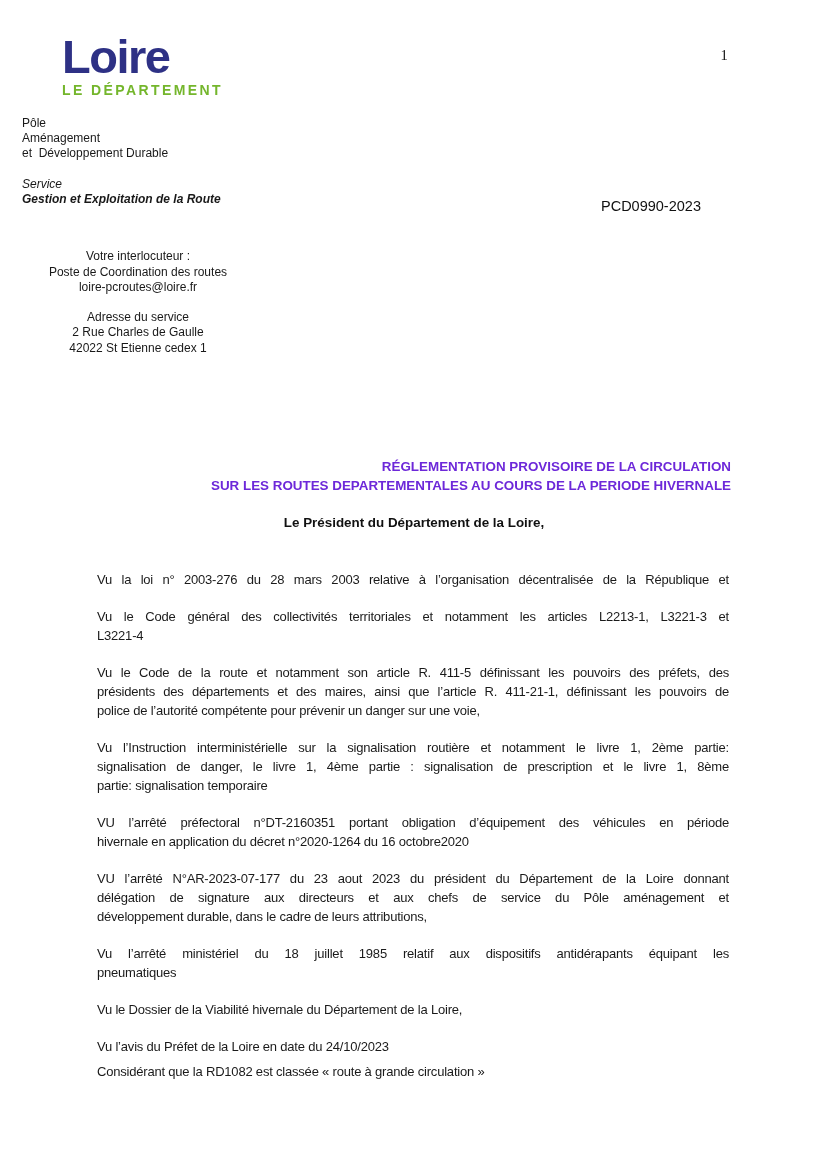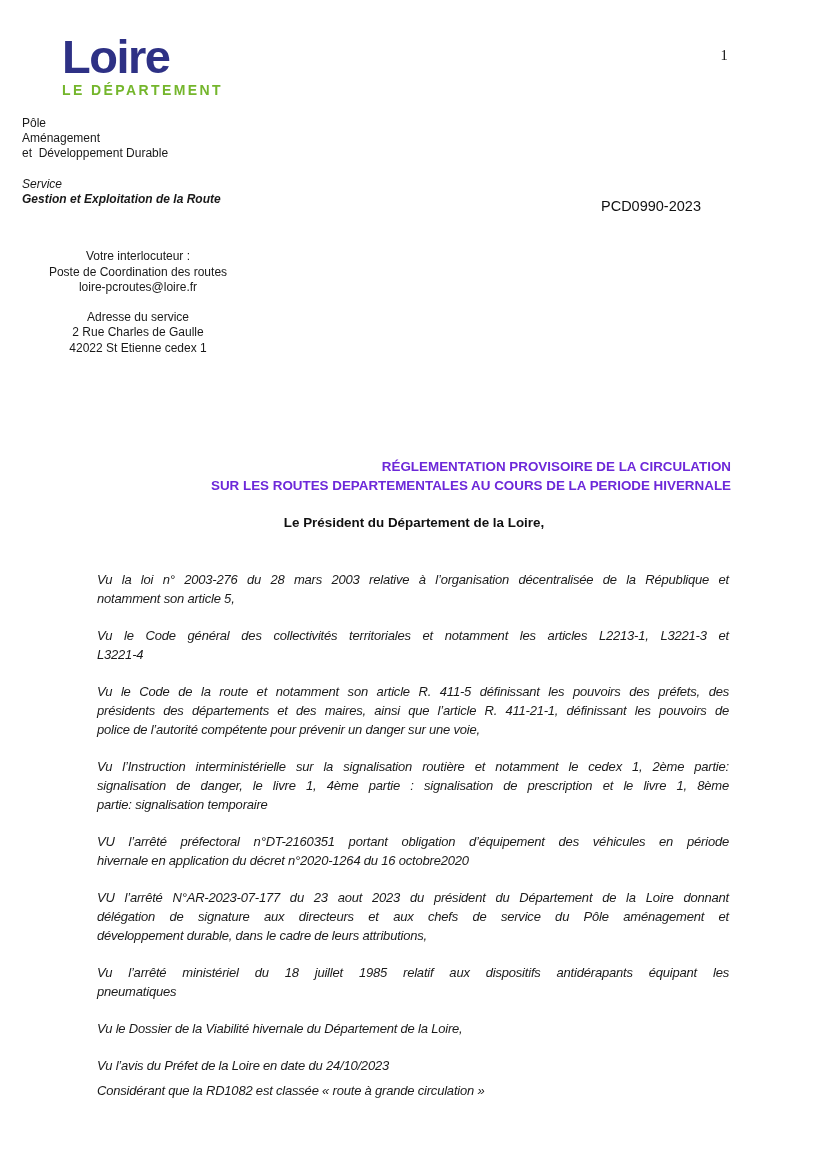--- a/index.html
+++ b/index.html
@@ -59,21 +59,21 @@
   }
 
   
   .body-text {
     position:absolute; left:97px; top:570px; width:632px;
     font-size:13px; line-height:19px; letter-spacing:-0.2px; color:#1a1a1a;
   }
   .para { margin:0 0 18px 0; }
   
   .para:nth-last-child(2) { margin-bottom:6px; }
-  .jline { text-align:justify; text-align-last:justify;font-style:italic; }
+  .jline { text-align:justify; text-align-last:justify; }
   .jline.last { text-align-last:left; }
 </style>
 </head>
 <body>
 
 <div class="page">
 
   <div class="logo">
     <div class="logo-word" style="color: rgb(46, 49, 133);">Loire</div>
     <div class="logo-sub" style="color: rgb(116, 182, 44);">LE DÉPARTEMENT</div>
@@ -112,33 +112,32 @@
 
   <div class="title-block">
     <div>RÉGLEMENTATION PROVISOIRE DE LA CIRCULATION</div>
     <div>SUR LES ROUTES DEPARTEMENTALES AU COURS DE LA PERIODE HIVERNALE</div>
   </div>
   <div class="president-line">Le Président du Département de la Loire,</div>
 
   <div class="body-text">
       <div class="para">
         <div class="jline">Vu la loi n° 2003-276 du 28 mars 2003 relative à l’organisation décentralisée de la République et</div>
-        <div class="jline last">notamment son article 5,</div>
       </div>
       <div class="para">
         <div class="jline">Vu le Code général des collectivités territoriales et notamment les articles L2213-1, L3221-3 et</div>
         <div class="jline last">L3221-4</div>
       </div>
       <div class="para">
         <div class="jline">Vu le Code de la route et notamment son article R. 411-5 définissant les pouvoirs des préfets, des</div>
         <div class="jline">présidents des départements et des maires, ainsi que l’article R. 411-21-1, définissant les pouvoirs de</div>
         <div class="jline last">police de l’autorité compétente pour prévenir un danger sur une voie,</div>
       </div>
       <div class="para">
-        <div class="jline">Vu l’Instruction interministérielle sur la signalisation routière et notamment le cedex 1, 2ème partie:</div>
+        <div class="jline">Vu l’Instruction interministérielle sur la signalisation routière et notamment le livre 1, 2ème partie:</div>
         <div class="jline">signalisation de danger, le livre 1, 4ème partie : signalisation de prescription et le livre 1, 8ème</div>
         <div class="jline last">partie: signalisation temporaire</div>
       </div>
       <div class="para">
         <div class="jline">VU l’arrêté préfectoral n°DT-2160351 portant obligation d’équipement des véhicules en période</div>
         <div class="jline last">hivernale en application du décret n°2020-1264 du 16 octobre2020</div>
       </div>
       <div class="para">
         <div class="jline">VU l’arrêté N°AR-2023-07-177 du 23 aout 2023 du président du Département de la Loire donnant</div>
         <div class="jline">délégation de signature aux directeurs et aux chefs de service du Pôle aménagement et</div>

